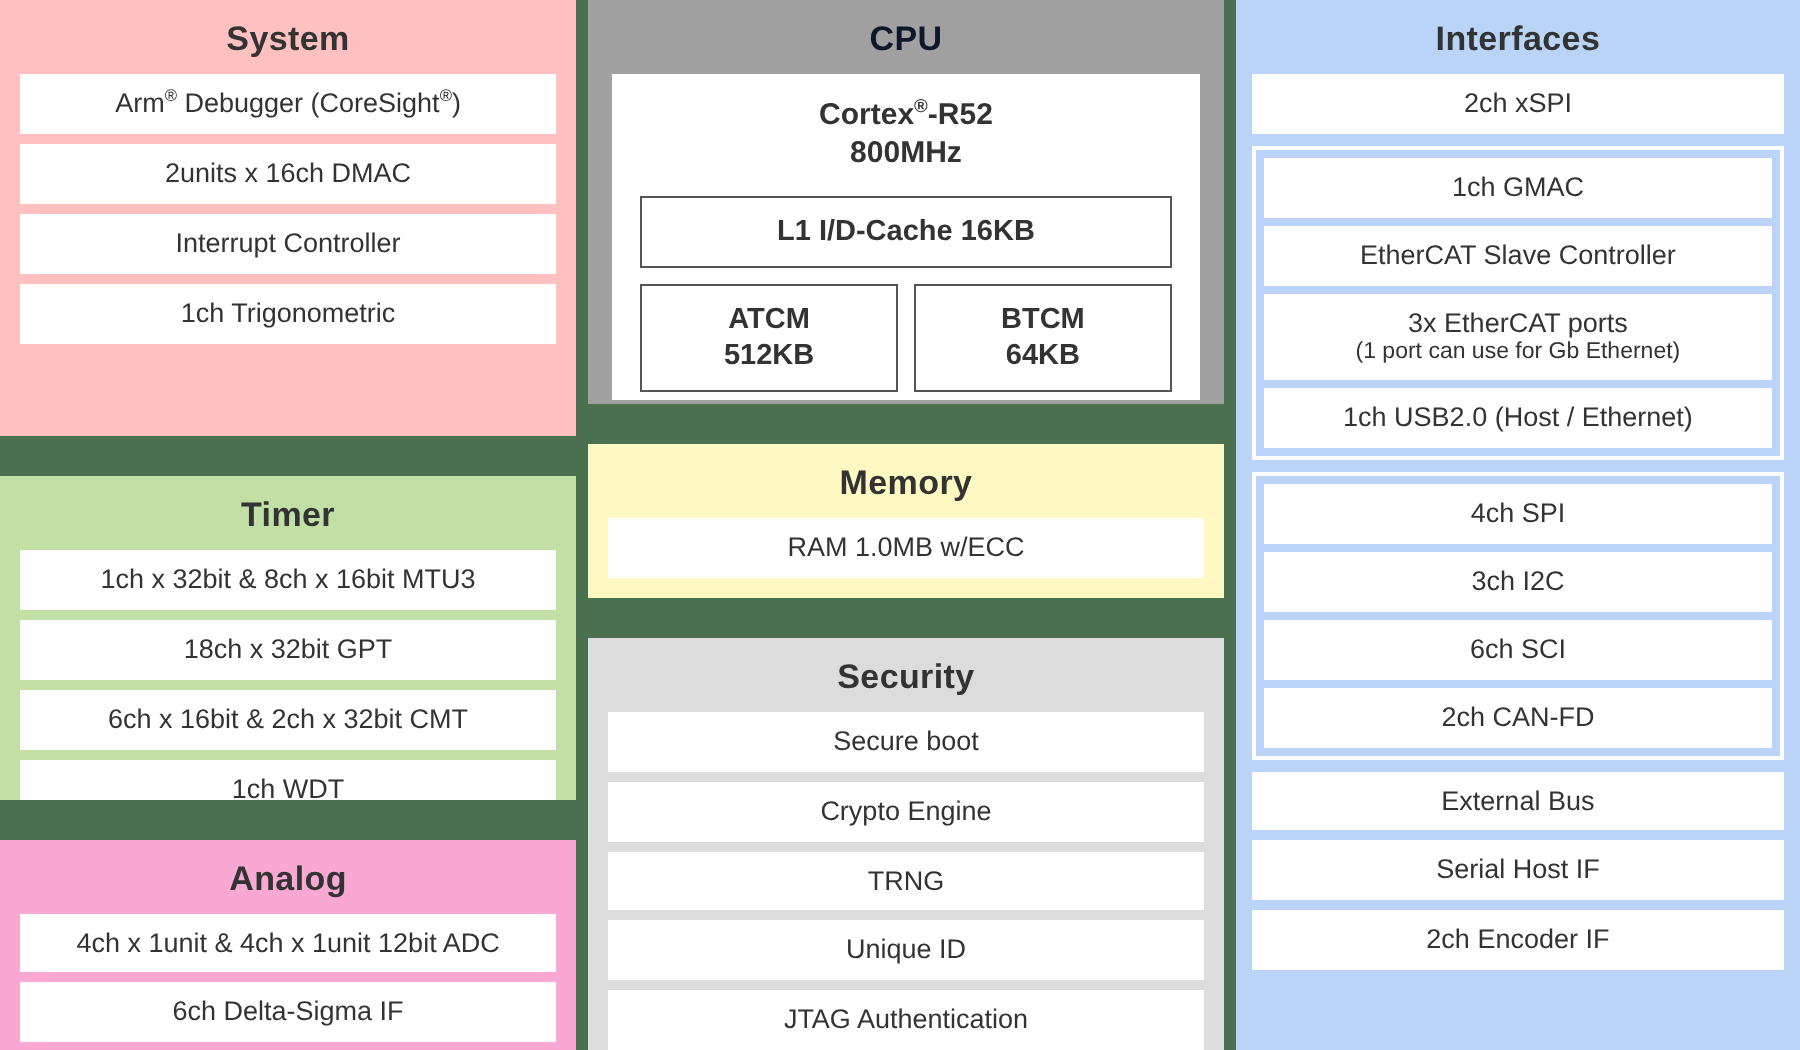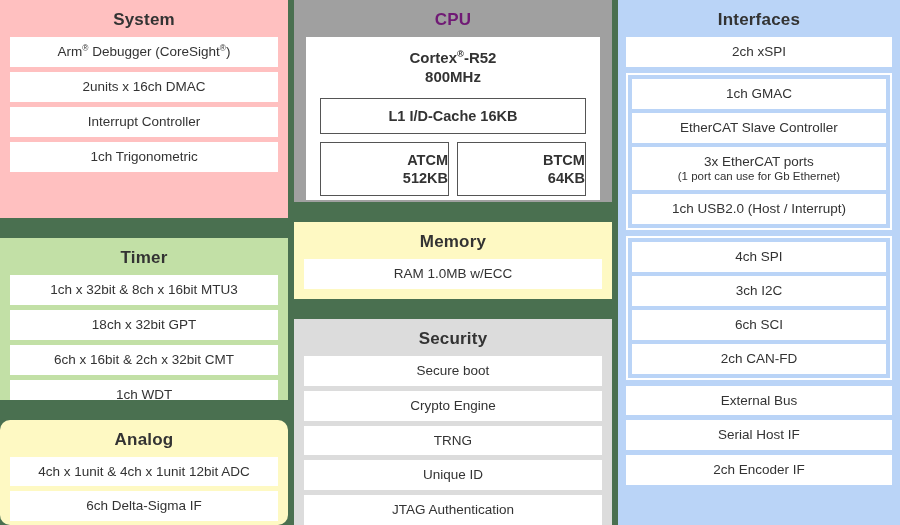--- a/index.html
+++ b/index.html
@@ -42,21 +42,21 @@
   .panel + .panel { margin-top: 20px; }
 
   .panel-title {
     text-align: center;
     font-weight: bold;
     font-size: 17px;
     color: #333333;
     padding: 6px 0 7px 0;
     letter-spacing: 0.2px;
   }
-  .panel-title.light { color: #701a75; }
+  .panel-title.light { color: #0f172a; }
 
   
   .item {
     background: #ffffff;
     color: #333333;
     font-size: 13.5px;
     text-align: center;
     padding: 7px 4px;
     margin-bottom: 5px;
     line-height: 1.18;
@@ -65,21 +65,21 @@
   .item:last-child { margin-bottom: 0; }
   .item .sub {
     display: block;
     font-size: 11.5px;
     line-height: 1.15;
   }
 
   
   .p-system     { background: #ffc0c0; height: 232px; }
   .p-timer      { background: #c2e0a6; height: 172px; }
-  .p-analog     { background: #fef9c3; flex: 1 1 auto; border-radius: 10px; }
+  .p-analog     { background: #f9a8d4; flex: 1 1 auto; }
 
   .p-cpu        { background: #a0a0a0; height: 212px; padding: 4px 12px 12px 12px;}
   .p-memory     { background: #fef9c3; height: 80px; }
   .p-security   { background: #dcdcdc; flex: 1 1 auto; }
 
   .p-interfaces { background: #bad4f7; flex: 1 1 auto; padding: 4px 8px 12px 8px; }
 
   
   .cpu-box {
     background: #ffffff;
@@ -102,21 +102,21 @@
     font-size: 14.5px;
     color: #333333;
     padding: 9px 0;
     margin-bottom: 8px;
     box-sizing: border-box;
   }
   .cpu-tcm-row { display: flex; gap: 8px; }
   .cpu-tcm {
     flex: 1 1 0;
     border: 1px solid #555555;
-    text-align: right;
+    text-align: center;
     font-weight: bold;
     font-size: 14.5px;
     color: #333333;
     padding: 8px 0;
     line-height: 1.25;
     box-sizing: border-box;
   }
 
   
   .if-group {
@@ -214,21 +214,21 @@
         <div class="item">2ch xSPI</div>
       </div>
 
       <div class="if-group">
         <div class="item">1ch GMAC</div>
         <div class="item">EtherCAT Slave Controller</div>
         <div class="item">
           <span>3x EtherCAT ports</span>
           <span class="sub">(1 port can use for Gb Ethernet)</span>
         </div>
-        <div class="item">1ch USB2.0 (Host / Interrupt)</div>
+        <div class="item">1ch USB2.0 (Host / Ethernet)</div>
       </div>
 
       <div class="if-group">
         <div class="item">4ch SPI</div>
         <div class="item">3ch I2C</div>
         <div class="item">6ch SCI</div>
         <div class="item">2ch CAN-FD</div>
       </div>
 
       <div class="if-plain">

